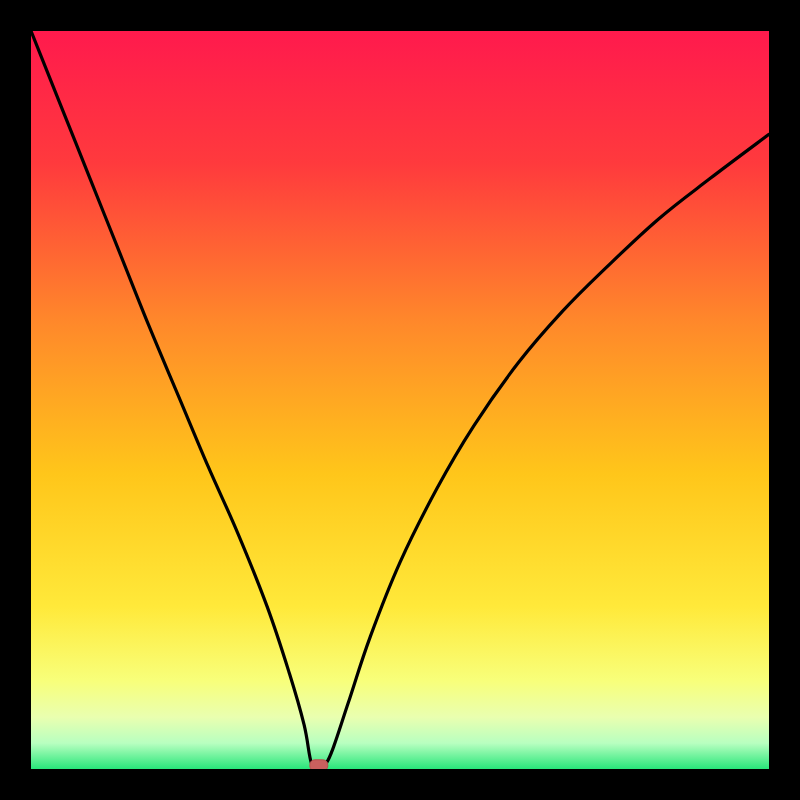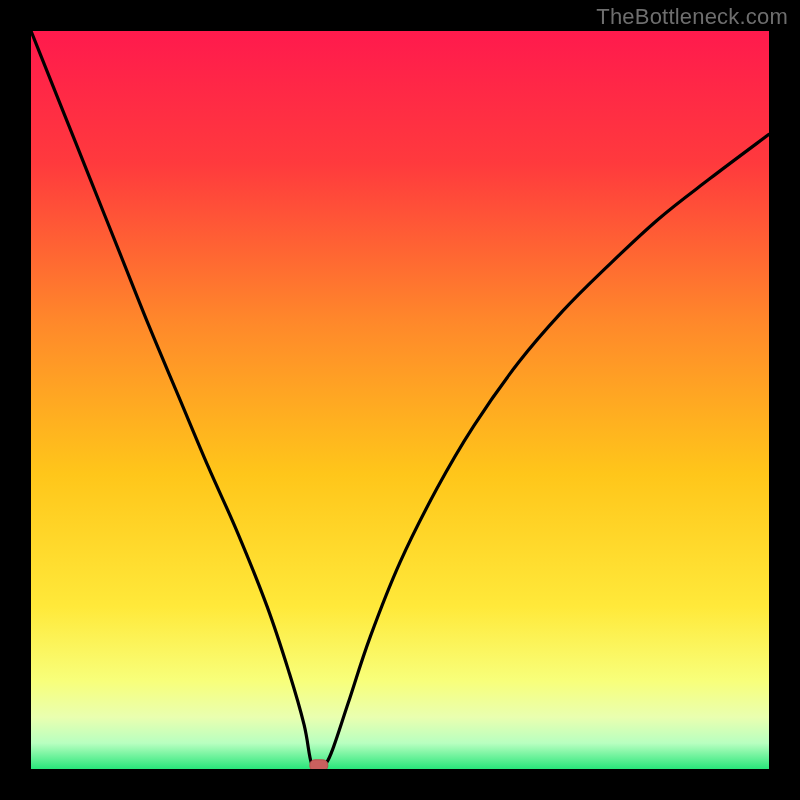--- a/index.html
+++ b/index.html
@@ -41,21 +41,20 @@
     display: block;
     width: 738px;
     height: 738px;
   }
 </style>
 </head>
 <body>
 
 <div class="frame">
 
-  <div class="watermark">TheBottleneck.com</div>
 
   <div class="plot-area">
     <svg id="chart-svg" viewBox="0 0 738 738" preserveAspectRatio="none">
       <defs>
         <linearGradient id="bg-grad" x1="0" y1="0" x2="0" y2="1">
             <stop offset="0%" stop-color="#ff1a4d"></stop>
             <stop offset="18%" stop-color="#ff3a3d"></stop>
             <stop offset="40%" stop-color="#ff8a2a"></stop>
             <stop offset="60%" stop-color="#ffc61a"></stop>
             <stop offset="78%" stop-color="#ffe93a"></stop>

